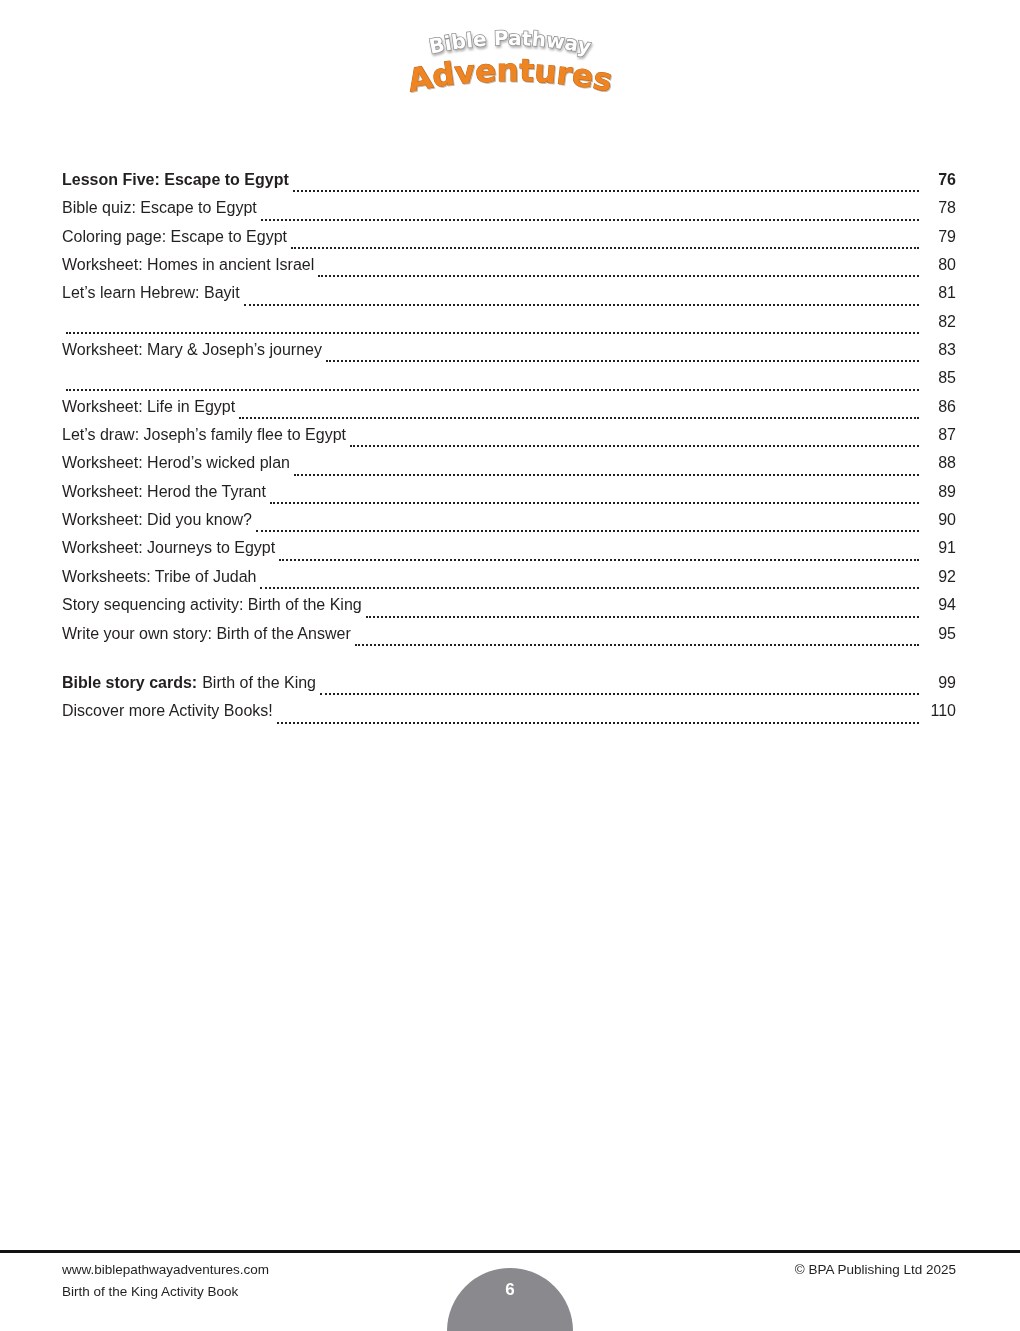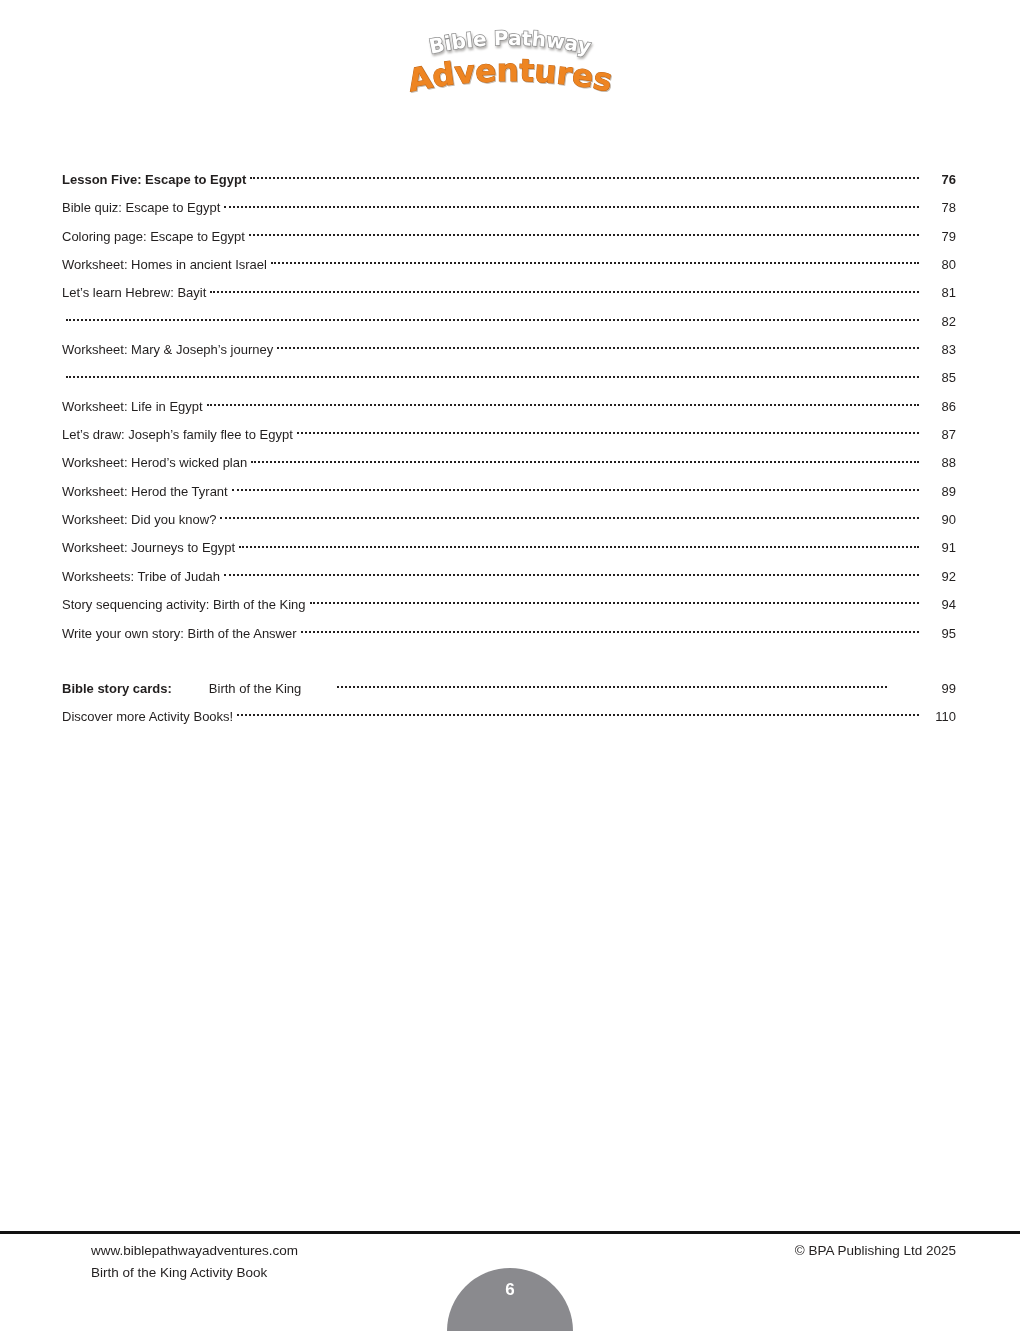--- a/index.html
+++ b/index.html
@@ -41,26 +41,26 @@
     filter: drop-shadow(1px 1.5px 0.5px rgba(90,60,30,0.35));
   }
 
   
   .toc {
     margin-top: 60px;
     padding: 0 64px 0 62px;
   }
   .toc-row {
     display: flex;
-    align-items: center;
+    align-items: flex-end;
     height: 28.35px;
     line-height: 28.35px;
-    font-size: 13px;
-  }
-  .toc-row.gap-before { margin-top: 27px; gap: 32px; }
+    font-size: 16px;
+  }
+  .toc-row.gap-before { margin-top: 21px; }
   .toc-row.strong .toc-bold,
   .toc-row.strong .toc-page { font-weight: bold; }
   .toc-bold { font-weight: bold; white-space: pre; }
   .toc-bold:empty { display: none; }
   .toc-text { white-space: pre; }
   .toc-text:empty { display: none; }
   .toc-bold:not(:empty) + .toc-text:not(:empty) { margin-left: 5px; }
   .toc-dots {
     flex: 1 1 auto;
     border-bottom: 2.2px dotted #221f1f;
@@ -71,22 +71,21 @@
   .toc-page {
     min-width: 34px;
     text-align: right;
   }
 
   
   .footer {
     position: absolute;
     bottom: 0; left: 0;
     width: 100%;
-    height: 100px;
-    padding-left: 29px;
+    height: 81px;
   }
   .footer-rule {
     position: absolute;
     top: 0; left: 0; right: 0;
     height: 3px;
     background: #111111;
   }
   .footer-content {
     display: flex;
     justify-content: space-between;

